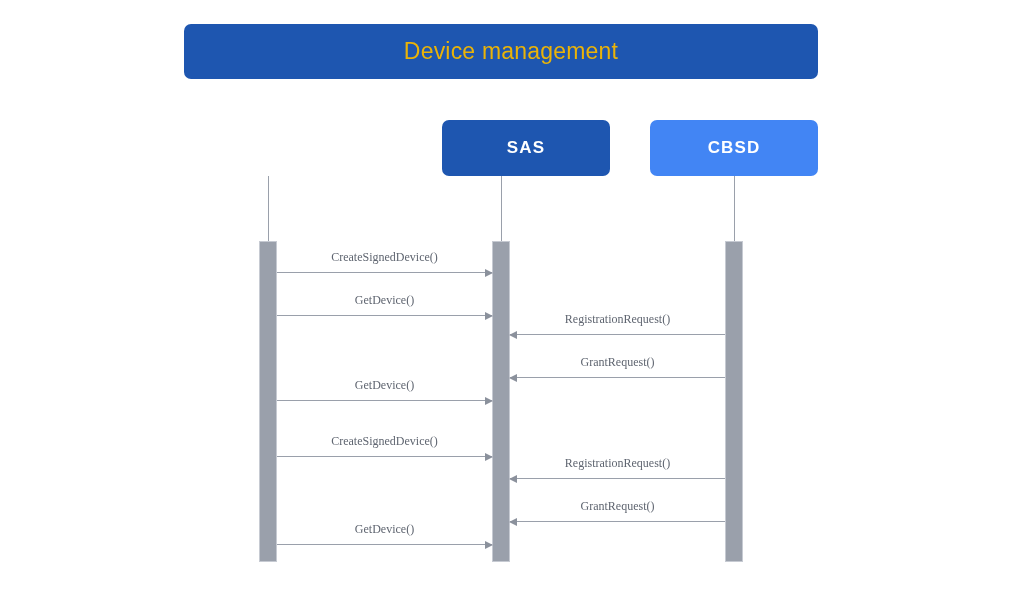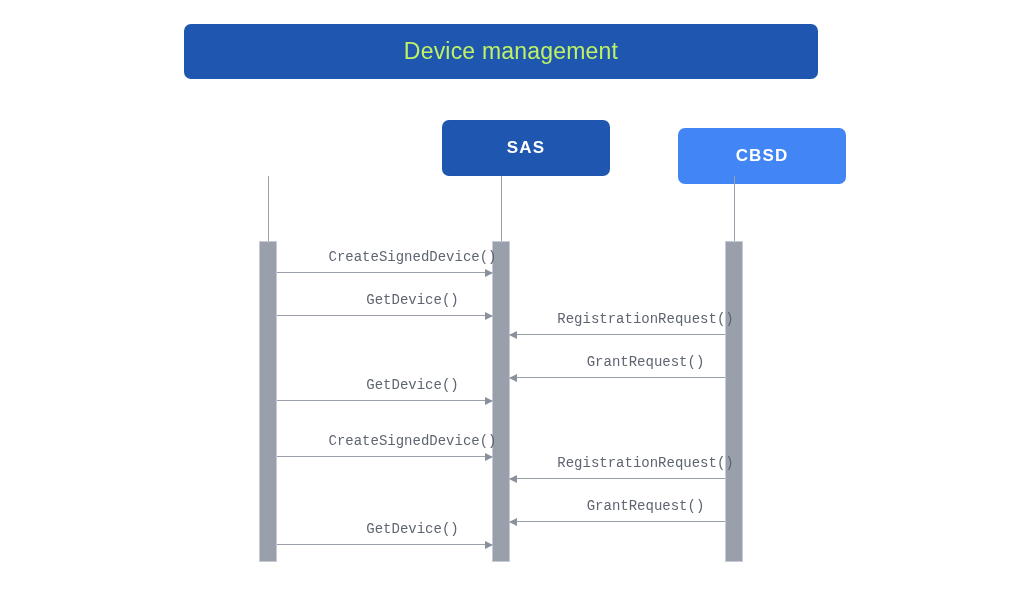--- a/index.html
+++ b/index.html
@@ -27,21 +27,21 @@
     top: 24px;
     width: 634px;
     height: 55px;
     border-radius: 7px;
     background: #1e56b0;
     display: flex;
     align-items: center;
     justify-content: center;
   }
   .title-text {
-    color: #bef264;
+    color: #eab308;
     font-size: 23px;
     font-weight: 400;
     letter-spacing: 0.2px;
     font-family: "Liberation Sans", sans-serif;
     margin-left: 20px;
   }
 
   
   .participant {
     position: absolute;
@@ -106,42 +106,41 @@
     left: -1px;
     border-right: 8px solid #8b919c;
   }
   .msg-label {
     position: absolute;
     left: 0;
     width: 100%;
     bottom: 7px;
     text-align: center;
     color: #5f6570;
-    font-size: 14px;
+    font-size: 12px;
     font-weight: 400;
-    font-family: Liberation Mono, monospace;
+    font-family: Liberation Serif, serif;
     white-space: nowrap;
-    padding-left: 28px;
   }
 </style>
 </head>
 <body>
 
 <div id="canvas">
 
   <div class="title-bar">
     <span class="title-text">Device management</span>
   </div>
 
 
   <div class="participant" id="participant-sas" style="left: 442px; width: 168px; background: rgb(30, 86, 176);">
     <span class="participant-label">SAS</span>
   </div>
 
-  <div class="participant" id="participant-cbsd" style="left: 678px; width: 168px; background: rgb(66, 133, 244); margin-top: 8px;">
+  <div class="participant" id="participant-cbsd" style="left: 650px; width: 168px; background: rgb(66, 133, 244);">
     <span class="participant-label">CBSD</span>
   </div>
 
   <div id="layer-lifelines">
       <div class="lifeline" style="left: 268px; top: 176px; height: 65px;"></div>
       <div class="lifeline" style="left: 501px; top: 176px; height: 65px;"></div>
       <div class="lifeline" style="left: 734px; top: 176px; height: 65px;"></div>
     </div>
   <div id="layer-activations">
       <div class="activation" style="left: 259px; top: 241px; height: 321px;"></div>

